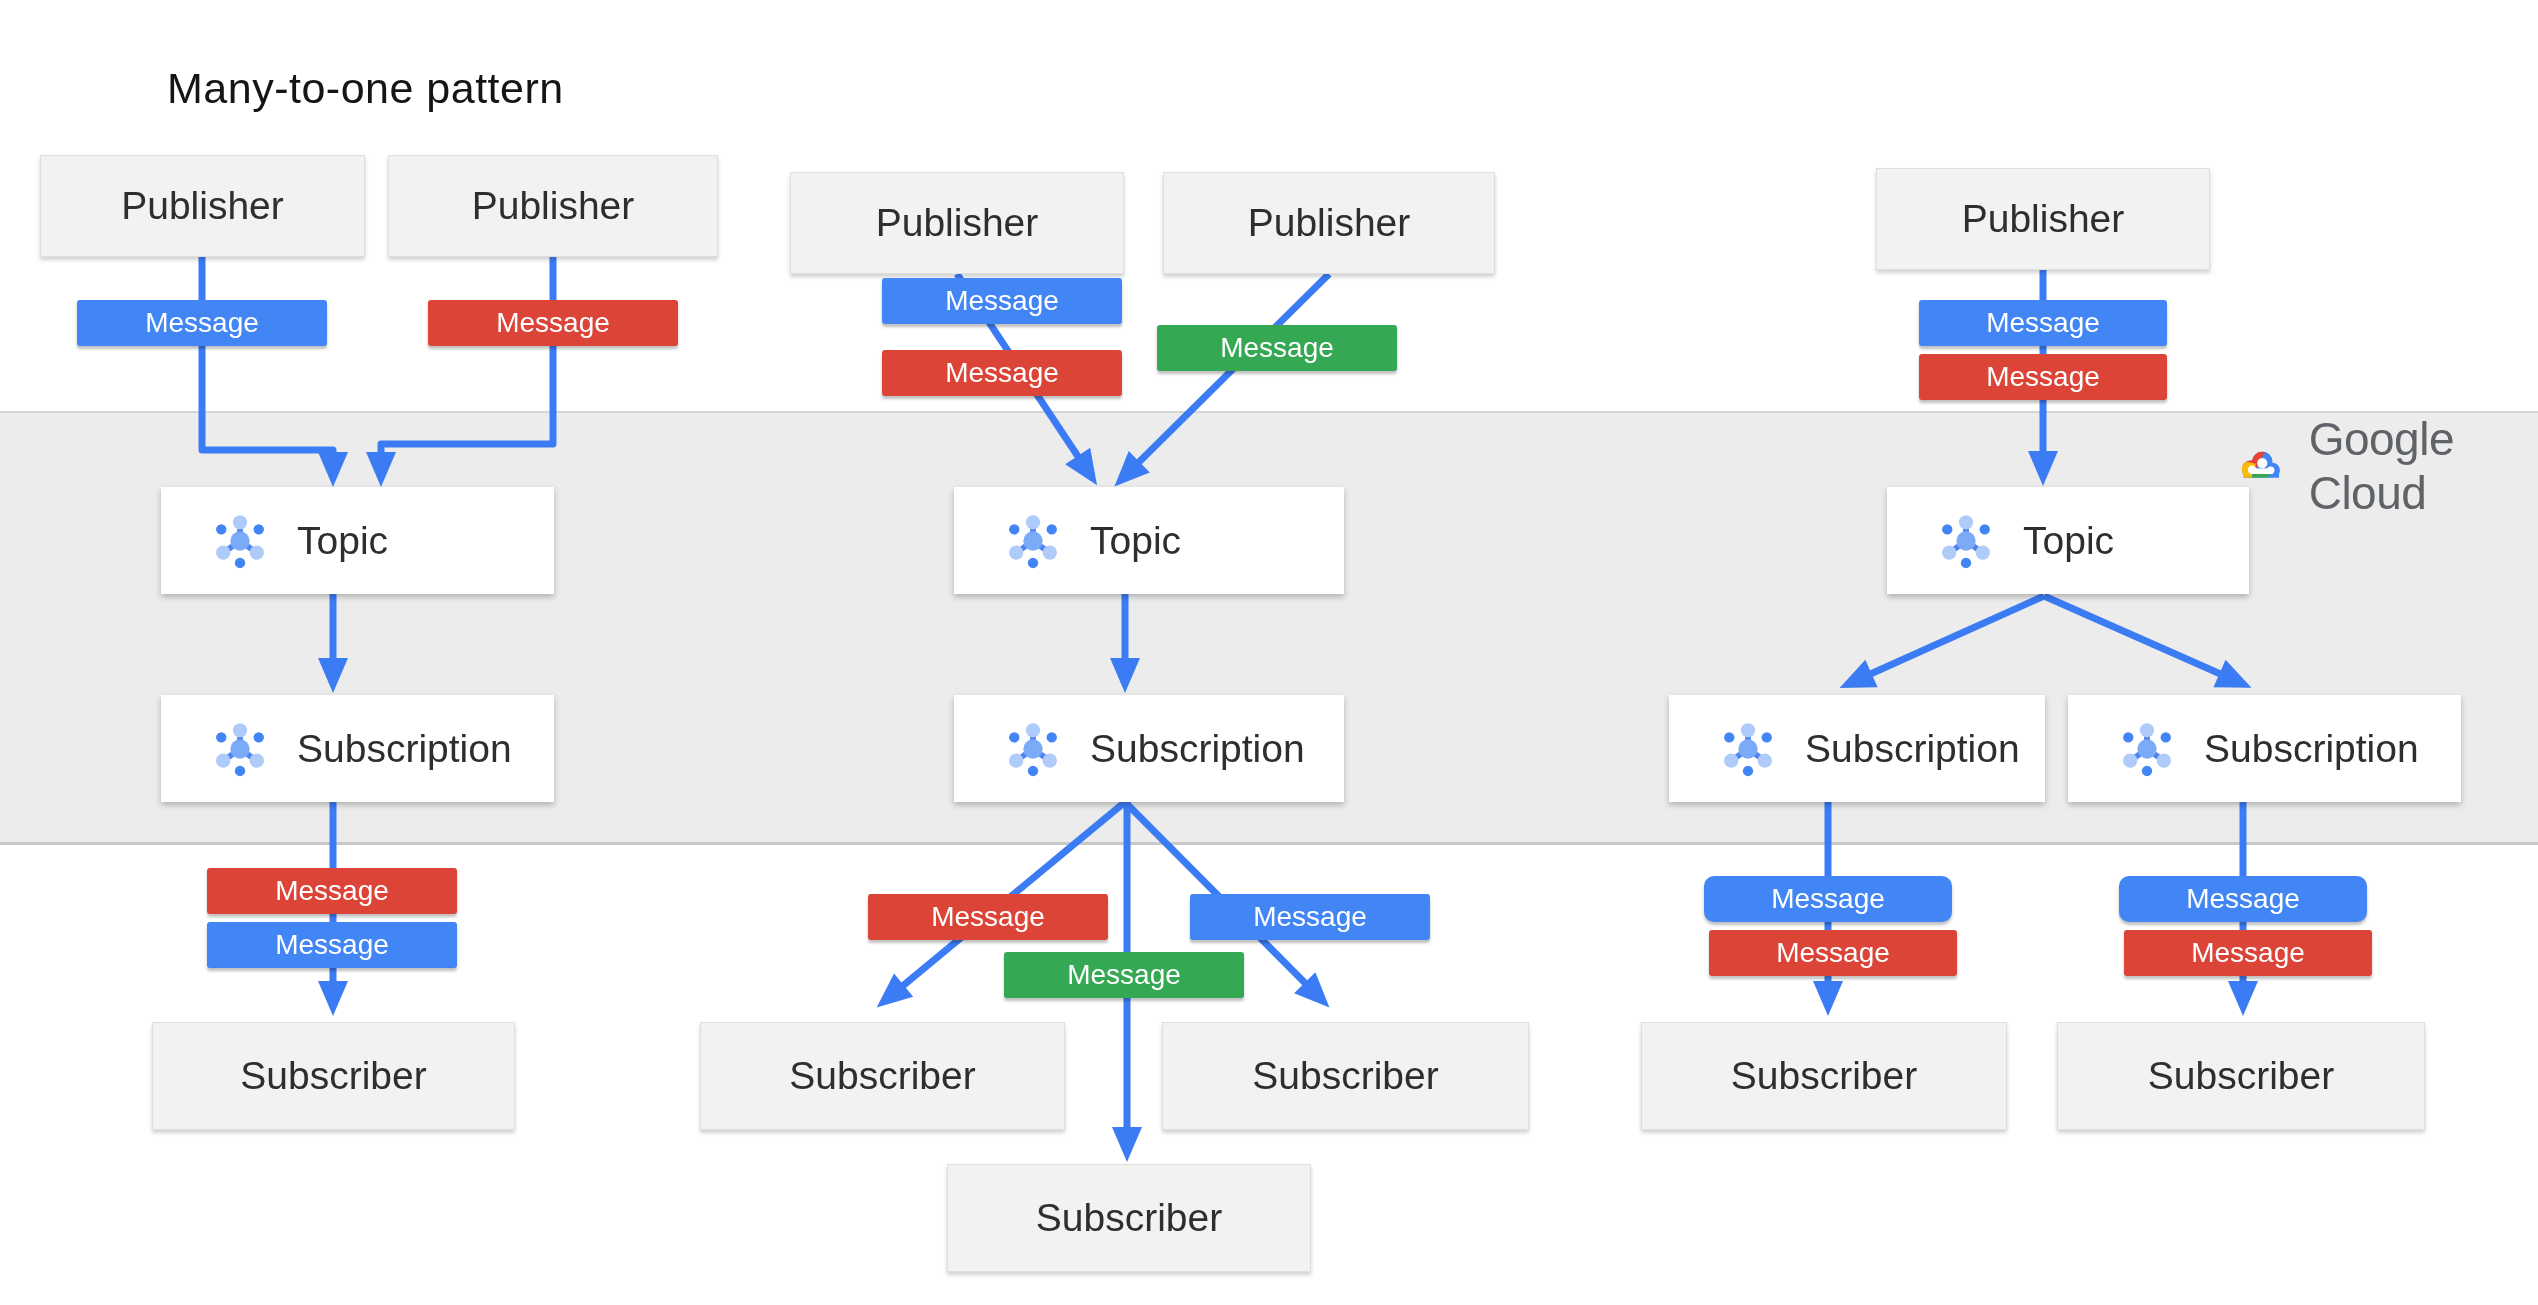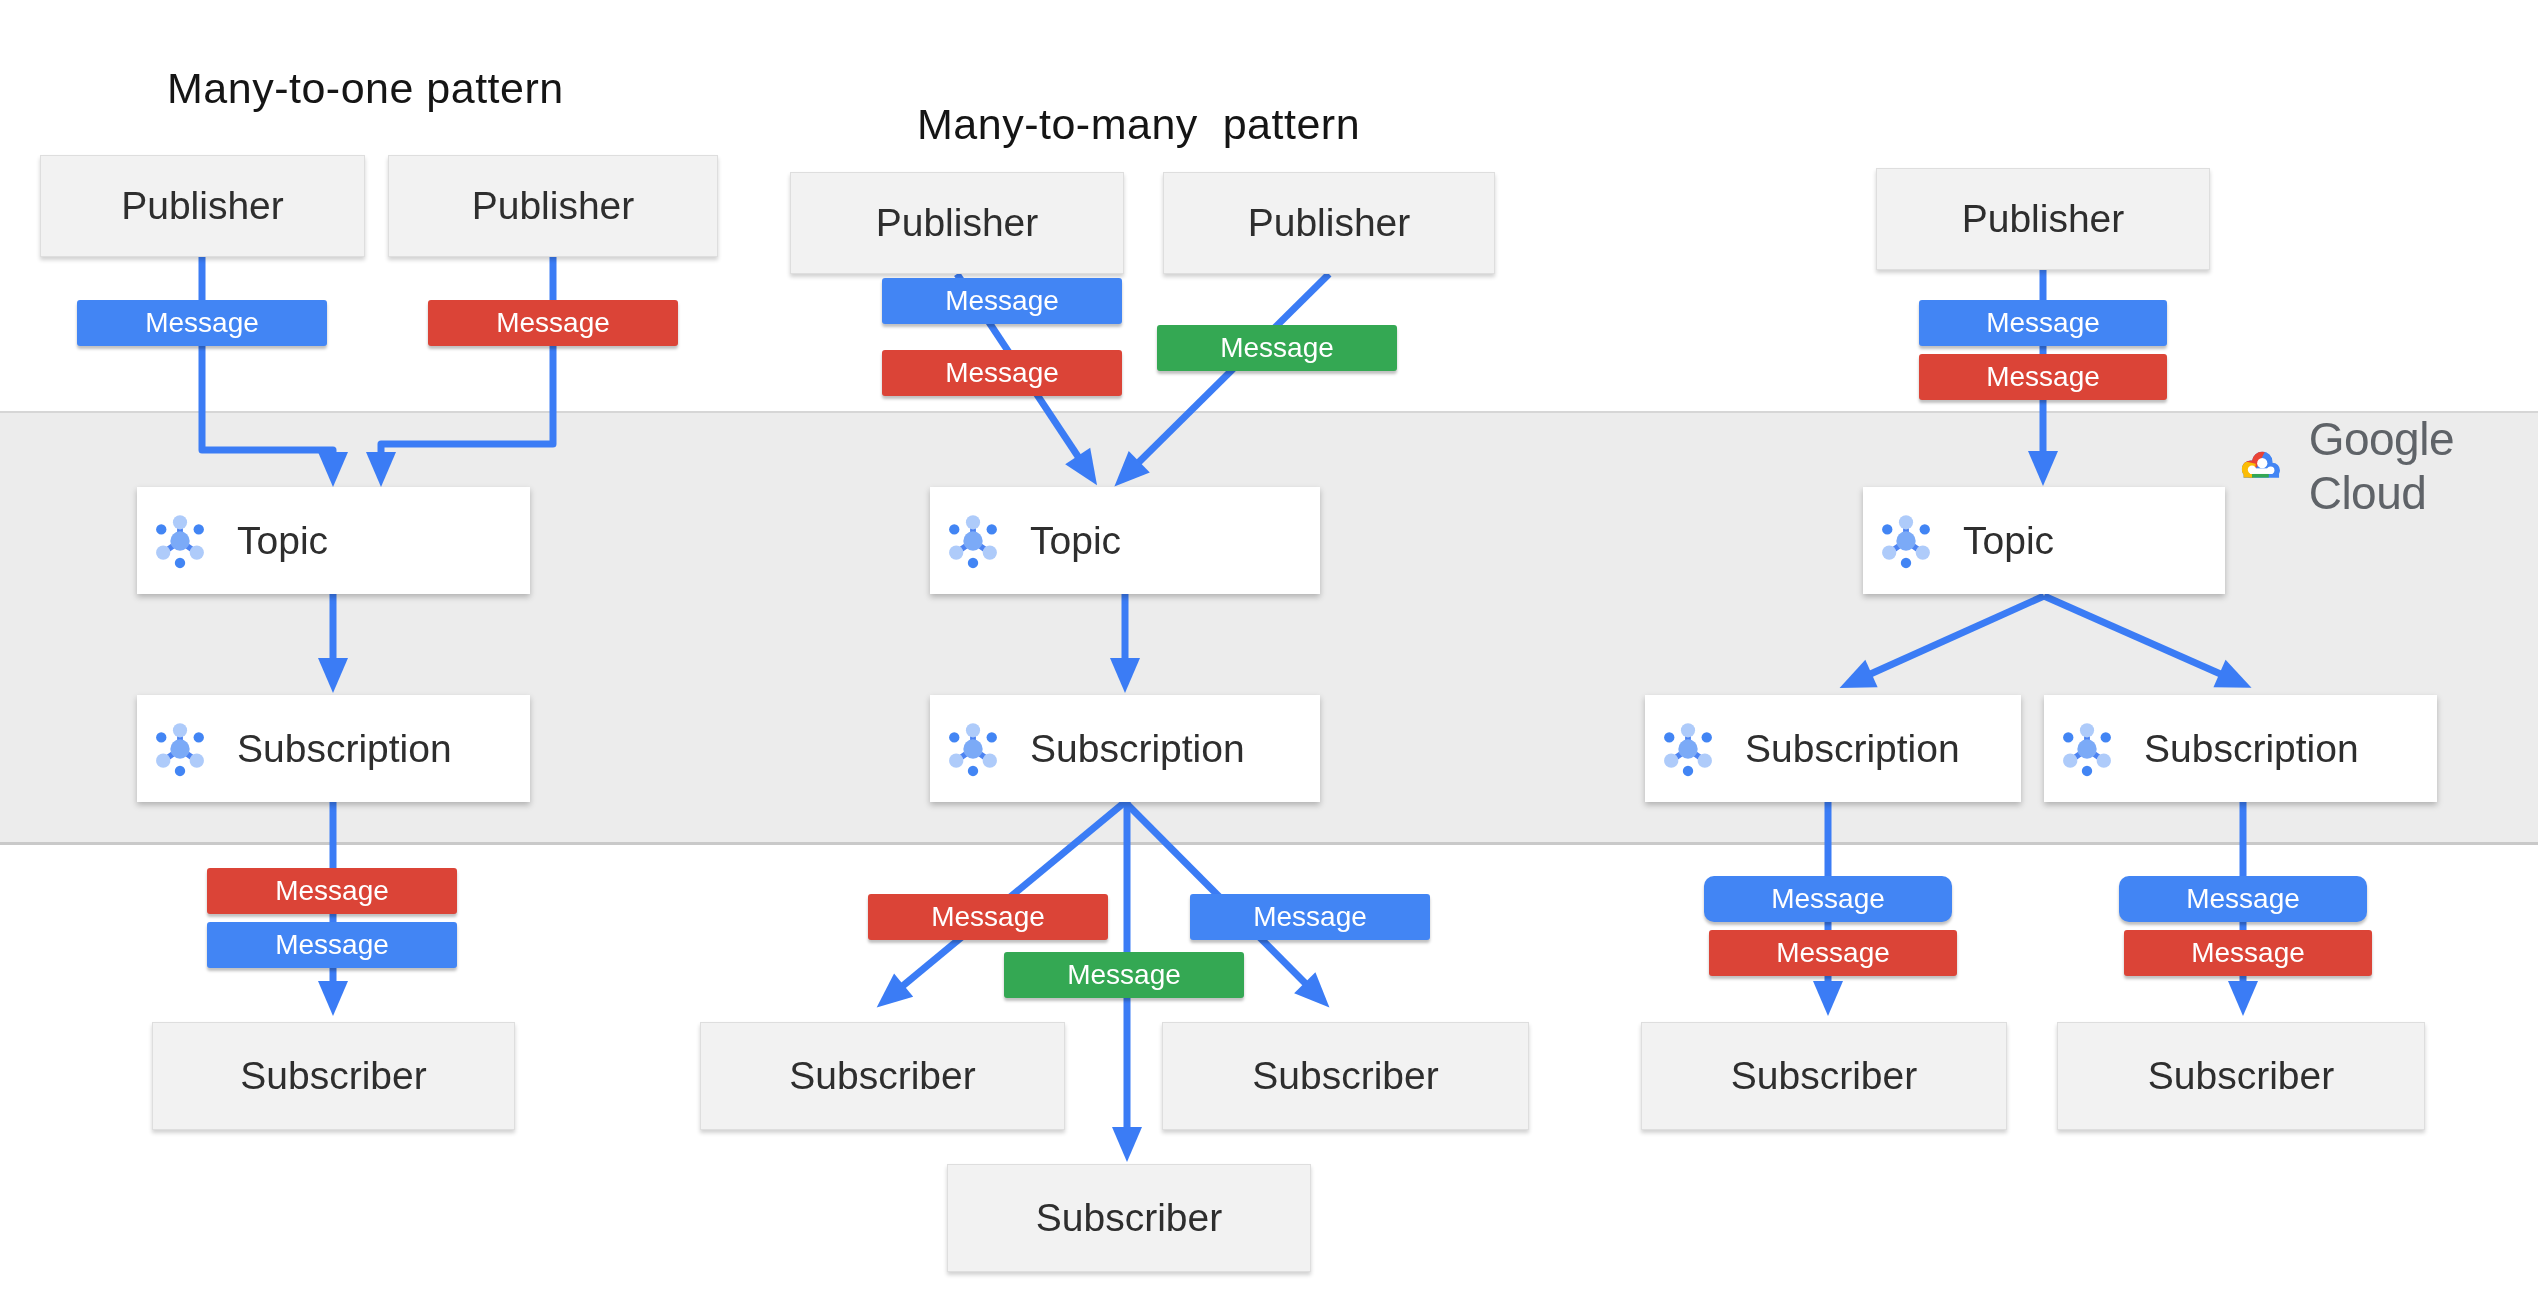--- a/index.html
+++ b/index.html
@@ -34,21 +34,21 @@
     display:flex; align-items:center; justify-content:center;
     box-sizing:border-box; font-size:39px; color:var(--text-dark);
   }
   .gray{
     background:var(--box-gray-bg); border:1px solid var(--box-gray-border);
     box-shadow:0 3px 4px rgba(0,0,0,0.18);
   }
   .white{
     background:var(--box-white-bg);
     box-shadow:0 3px 6px rgba(0,0,0,0.25);
-    justify-content:flex-start; padding-left:12px;
+    justify-content:flex-start; padding-left:48px;margin-left:24px;
   }
   .white .label{margin-left:26px;}
   .hub{width:62px;height:62px;flex:0 0 auto;}
   .badge{
     display:flex; align-items:center; justify-content:center;
     color:#ffffff; font-size:28px; border-radius:3px;
     box-shadow:0 3px 3px rgba(0,0,0,0.25); box-sizing:border-box;
   }
   .badge.rounded{border-radius:10px;}
   .badge.blue{background:var(--blue);}
@@ -139,21 +139,20 @@
     <span>Message</span>
   </div>
   <div class="abs badge blue" style="left:207px;top:922px;width:250px;height:46px">
     <span>Message</span>
   </div>
 
   <div class="abs node gray" style="left:152px;top:1022px;width:363px;height:108px">
     <span>Subscriber</span>
   </div>
 
-  <div class="abs pattern-title" style="left:917px;top:100px;width:400px">Many-to-many  pattern</div>
 
   <div class="abs node gray" style="left:790px;top:172px;width:334px;height:102px">
     <span>Publisher</span>
   </div>
   <div class="abs node gray" style="left:1163px;top:172px;width:332px;height:102px">
     <span>Publisher</span>
   </div>
 
   <div class="abs badge blue" style="left:882px;top:278px;width:240px;height:46px">
     <span>Message</span>

